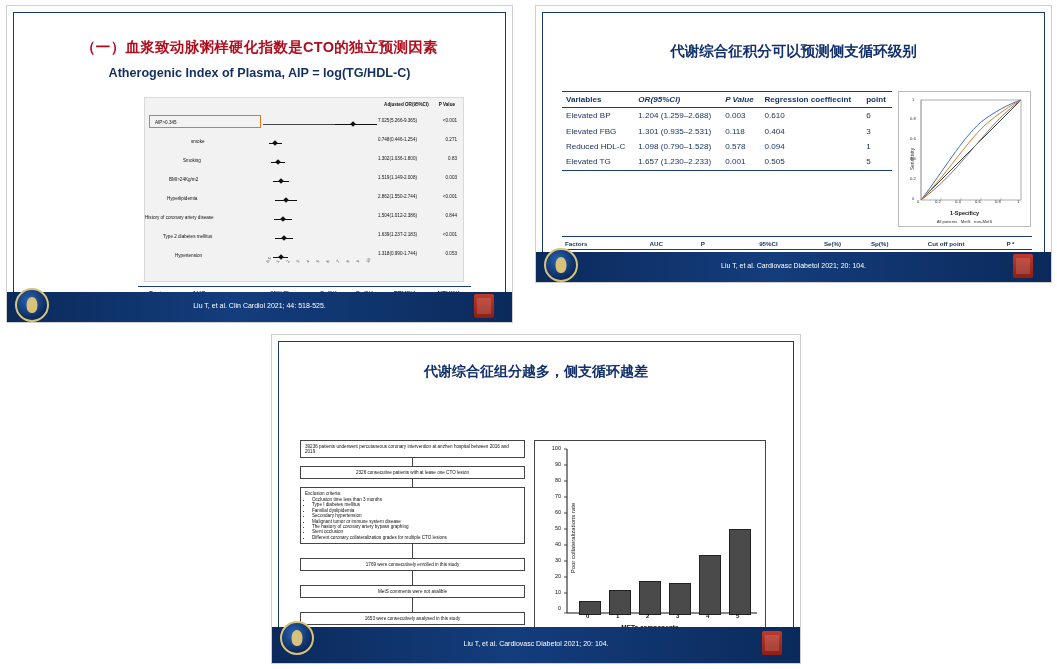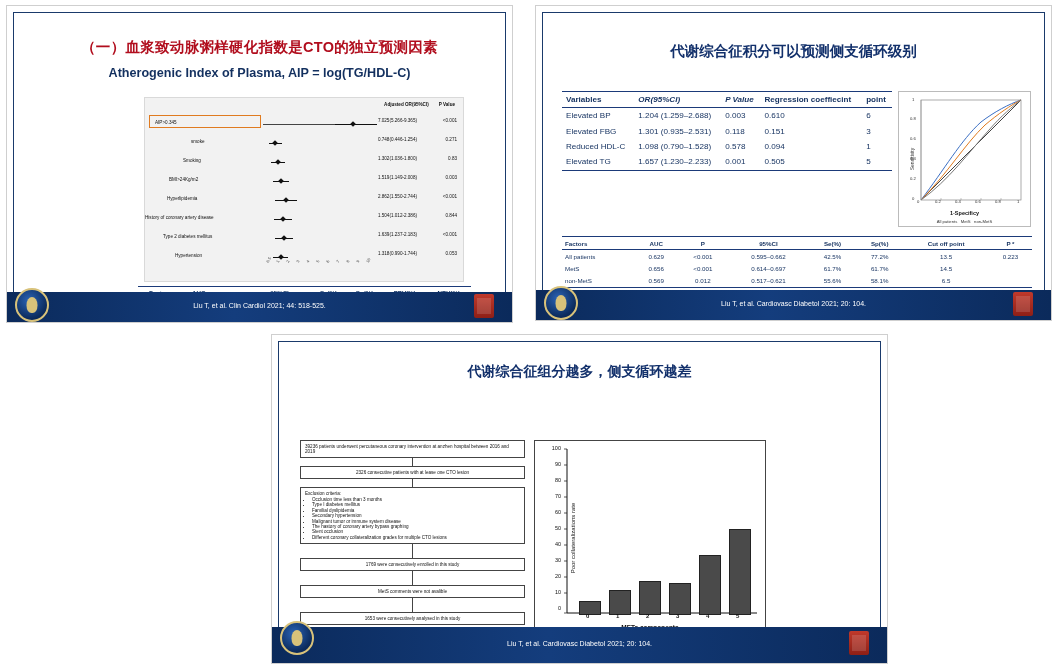--- a/index.html
+++ b/index.html
@@ -3,22 +3,22 @@
 <meta charset="utf-8">
 <style>
   html,body{margin:0;padding:0;background:#ffffff;}
   body{width:1057px;height:669px;font-family:"Liberation Sans",sans-serif;position:relative;overflow:hidden;}
 
   .slide{position:absolute;background:#ffffff;border:1px solid #cfcfcf;box-sizing:border-box;overflow:hidden;}
   .slide-inner{position:absolute;left:6px;top:6px;right:6px;bottom:6px;border:1px solid #1a3a6b;box-sizing:border-box;}
 
   
   #slide1{left:6px;top:5px;width:507px;height:318px;}
-  #slide2{left:535px;top:5px;width:517px;height:316px;}
-  #slide3{left:271px;top:334px;width:617px;height:330px;}
+  #slide2{left:535px;top:5px;width:517px;height:278px;}
+  #slide3{left:271px;top:334px;width:530px;height:330px;}
   .s1-title{color:#b10d1d;font-size:14.5px;font-weight:bold;text-align:center;margin-top:32px;letter-spacing:.3px;}
   .s1-sub{color:#13305f;font-size:12.6px;font-weight:bold;text-align:center;margin-top:9px;}
 
   .figbox{position:absolute;background:#f3f3f3;border:1px solid #d9d9d9;box-sizing:border-box;}
 
   
   #forest{left:137px;top:91px;width:320px;height:185px;background:#f2f2f2;}
   .fp-head{position:absolute;right:8px;top:4px;font-size:4.6px;color:#111;font-weight:bold;display:flex;gap:10px;}
   .fp-row{position:absolute;left:0;width:100%;height:16px;font-size:4.6px;color:#111;}
   .fp-lab{position:absolute;right:197px;text-align:right;white-space:nowrap;}
@@ -242,21 +242,21 @@
         <td>Elevated BP</td>
         <td>1.204 (1.259–2.688)</td>
         <td>0.003</td>
         <td>0.610</td>
         <td>6</td>
       </tr>
       <tr>
         <td>Elevated FBG</td>
         <td>1.301 (0.935–2.531)</td>
         <td>0.118</td>
-        <td>0.151</td>
+        <td>0.404</td>
         <td>3</td>
       </tr>
       <tr>
         <td>Reduced HDL-C</td>
         <td>1.098 (0.790–1.528)</td>
         <td>0.578</td>
         <td>0.094</td>
         <td>1</td>
       </tr>
       <tr>

